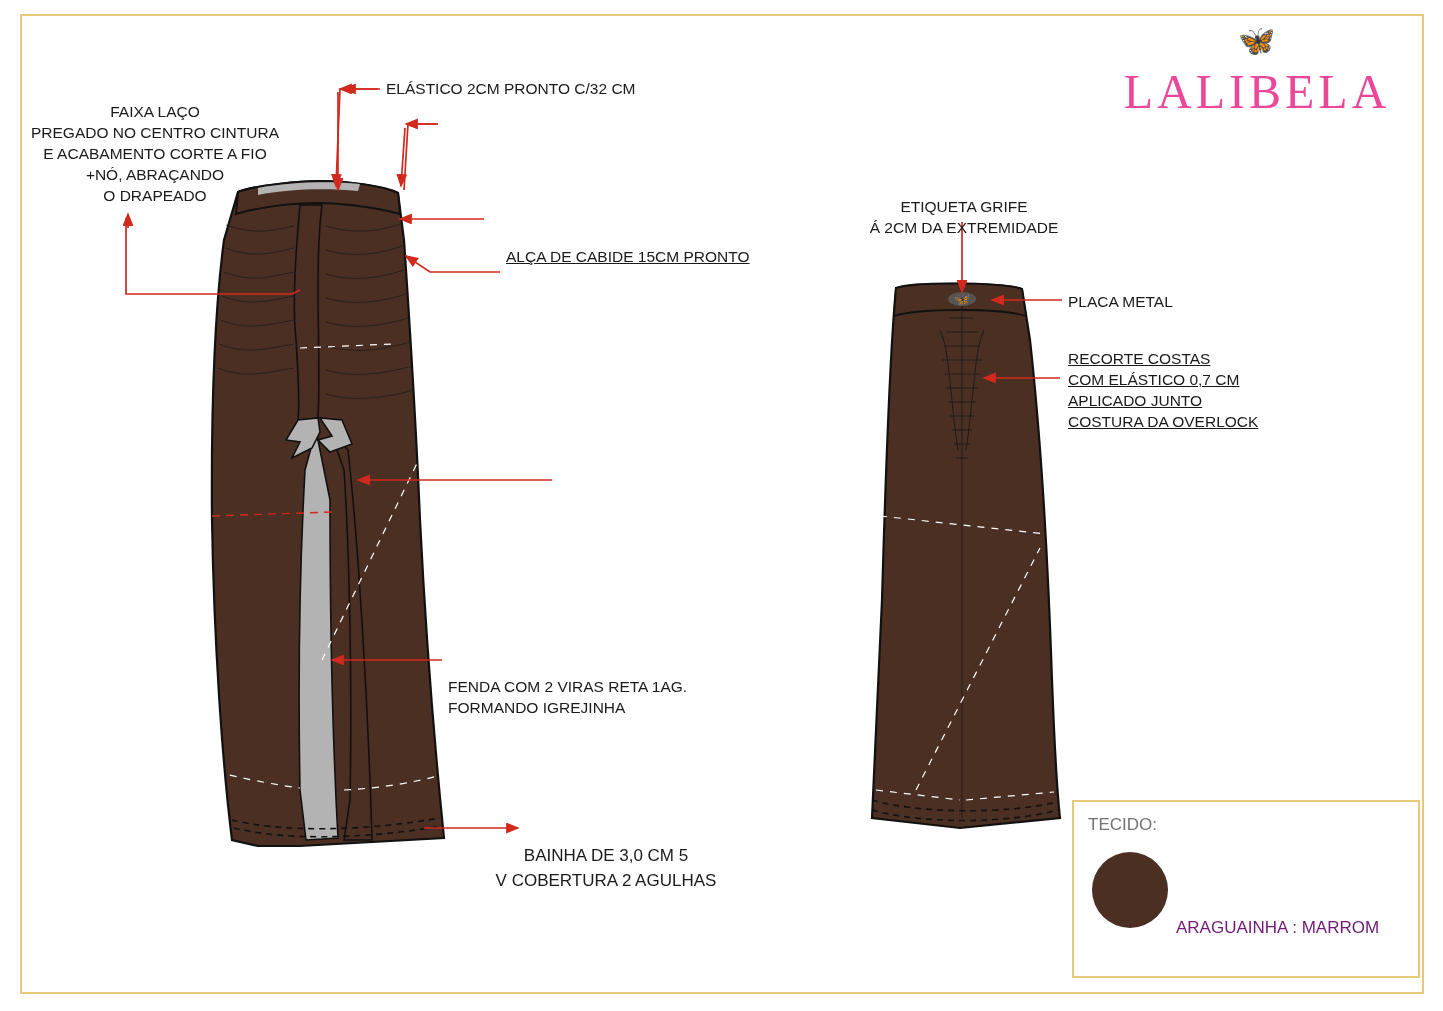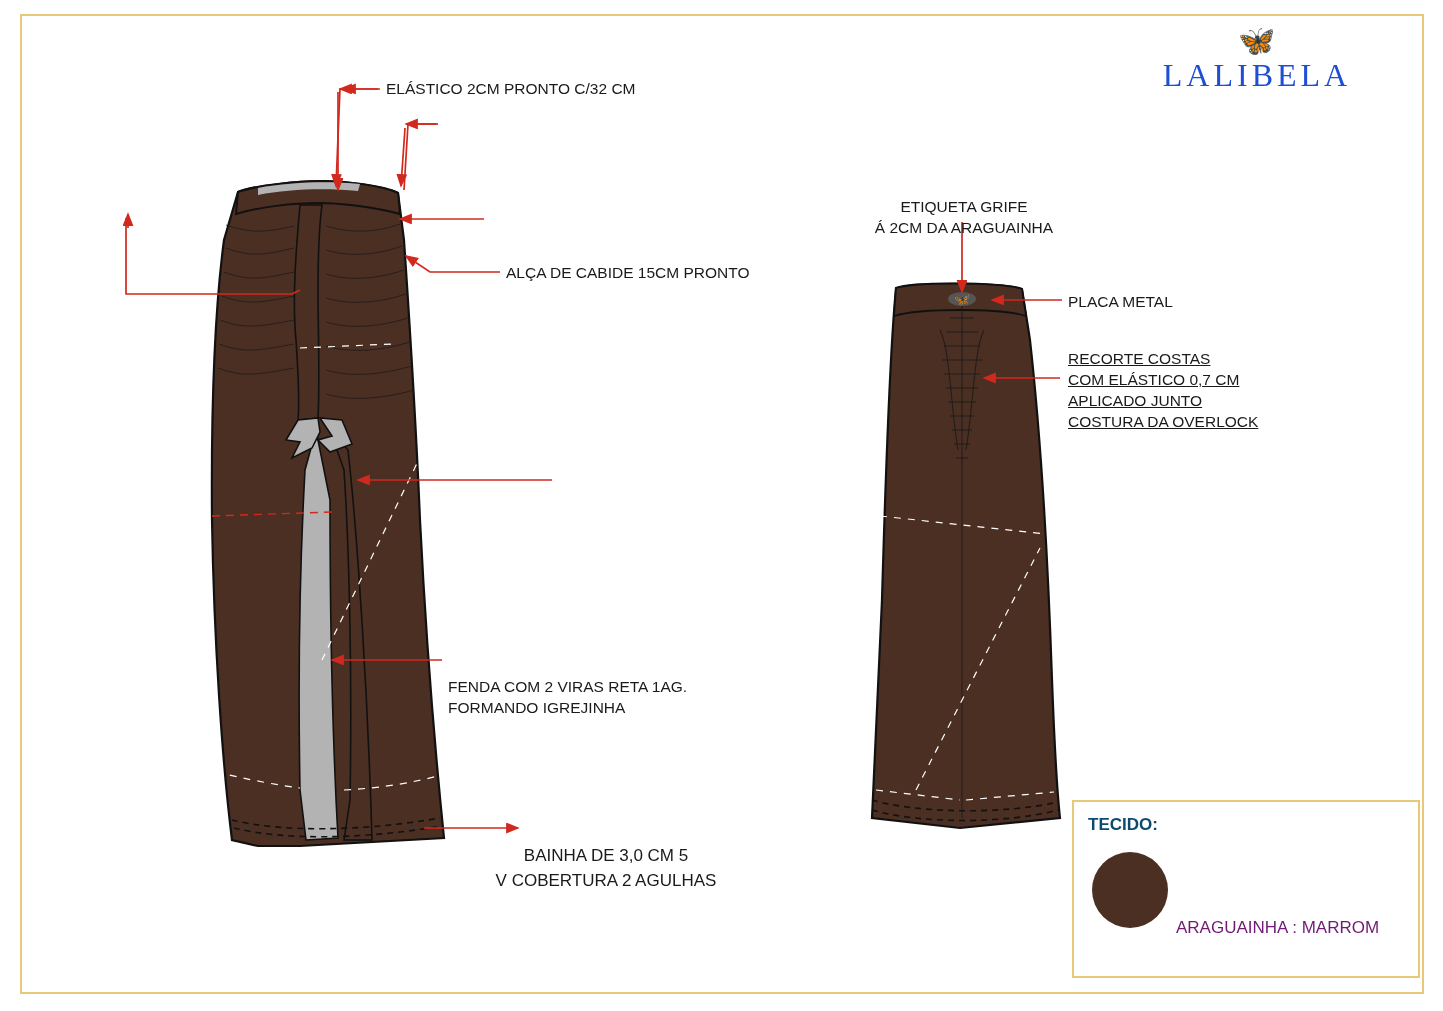--- a/index.html
+++ b/index.html
@@ -35,24 +35,24 @@
     color: #e7cf93;
     pointer-events: none;
   }
   .brand .bee {
     font-size: 30px;
     line-height: 30px;
     color: #e3c579;
   }
   .brand .word {
     font-family: "Liberation Serif", serif;
-    font-size: 32px;
+    font-size: 48px;
     letter-spacing: 4px;
-    color: #1d4ed8;
-    margin-top: 1px;
+    color: #ec4899;
+    margin-top: 8px;
   }
   .note {
     position: absolute;
     font-size: 15.5px;
     line-height: 21px;
     color: #1a1a1a;
     white-space: pre-line;
   }
   .note.c { text-align: center; }
   .note.l { text-align: left; }
@@ -74,22 +74,21 @@
     width: 348px;
     height: 178px;
     border: 2px solid #e8c97a;
     box-sizing: border-box;
   }
   .tecido-label {
     position: absolute;
     left: 1088px;
     top: 815px;
     font-size: 17px;
-    color: #0c4a6e;
-    font-weight: bold;
+    color: #737373;
   }
   .swatch {
     position: absolute;
     left: 1092px;
     top: 852px;
     width: 76px;
     height: 76px;
     border-radius: 50%;
     background: #4b2f23;
   }
@@ -251,34 +250,39 @@
       <path d="M962,222 L962,292" marker-end="url(#arrow)"></path>
 
       <path d="M1062,300 L992,300" marker-end="url(#arrow)"></path>
 
       <path d="M1060,378 L984,378" marker-end="url(#arrow)"></path>
     </g>
   </svg>
 
   <div class="note l" style="left:386px; top:78px;">ELÁSTICO 2CM PRONTO C/32 CM</div>
 
-
-
-
-  <div class="note l" style="left:506px; top:262px;">ALÇA DE CABIDE 15CM PRONTO</div>
+  <div class="note c" style="left:10px; top:101px; width:290px;">FAIXA  LAÇO
+PREGADO NO CENTRO CINTURA
+E ACABAMENTO CORTE A FIO
++NÓ, ABRAÇANDO
+O DRAPEADO</div>
+
+
+
+  <div class="note l" style="left:506px; top:246px;text-decoration:underline;">ALÇA DE CABIDE 15CM PRONTO</div>
 
 
   <div class="note l" style="left:448px; top:676px;">FENDA COM 2 VIRAS RETA 1AG.
 FORMANDO IGREJINHA</div>
 
   <div class="note c" style="left:446px; top:843px; width:320px; font-size:17px; line-height:25px;">BAINHA DE 3,0 CM 5
 V COBERTURA 2 AGULHAS</div>
 
   <div class="note c" style="left:846px; top:196px; width:236px;">ETIQUETA GRIFE
-Á 2CM DA ARAGUAINHA</div>
+Á 2CM DA EXTREMIDADE</div>
 
   <div class="note l" style="left:1068px; top:291px;">PLACA METAL</div>
 
   <div class="note l" style="left:1068px; top:348px;text-decoration:underline;">RECORTE COSTAS
 COM ELÁSTICO 0,7 CM
 APLICADO JUNTO
 COSTURA DA OVERLOCK</div>
 
   <div class="tecido-box"></div>
   <div class="tecido-label">TECIDO:</div>

